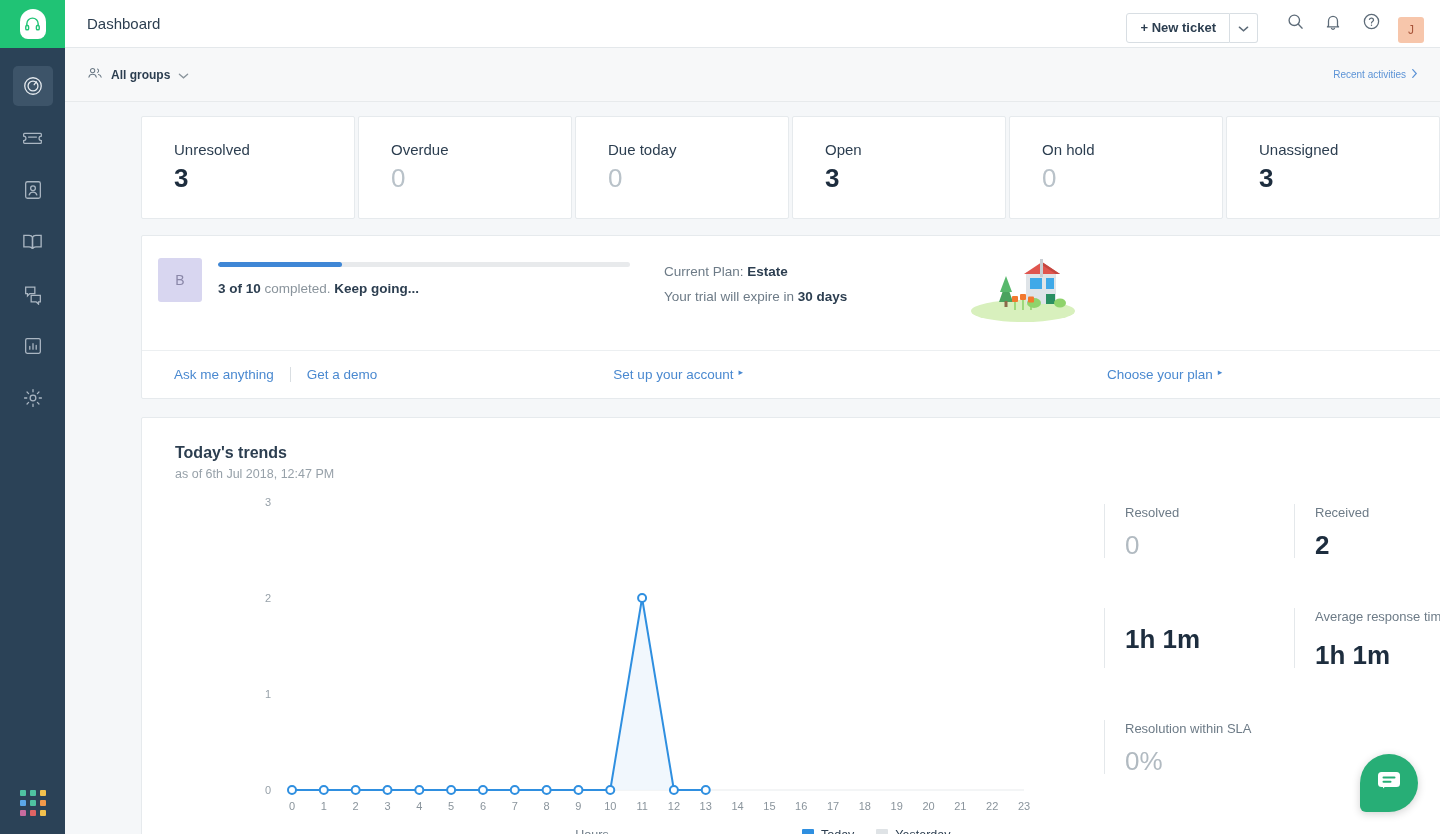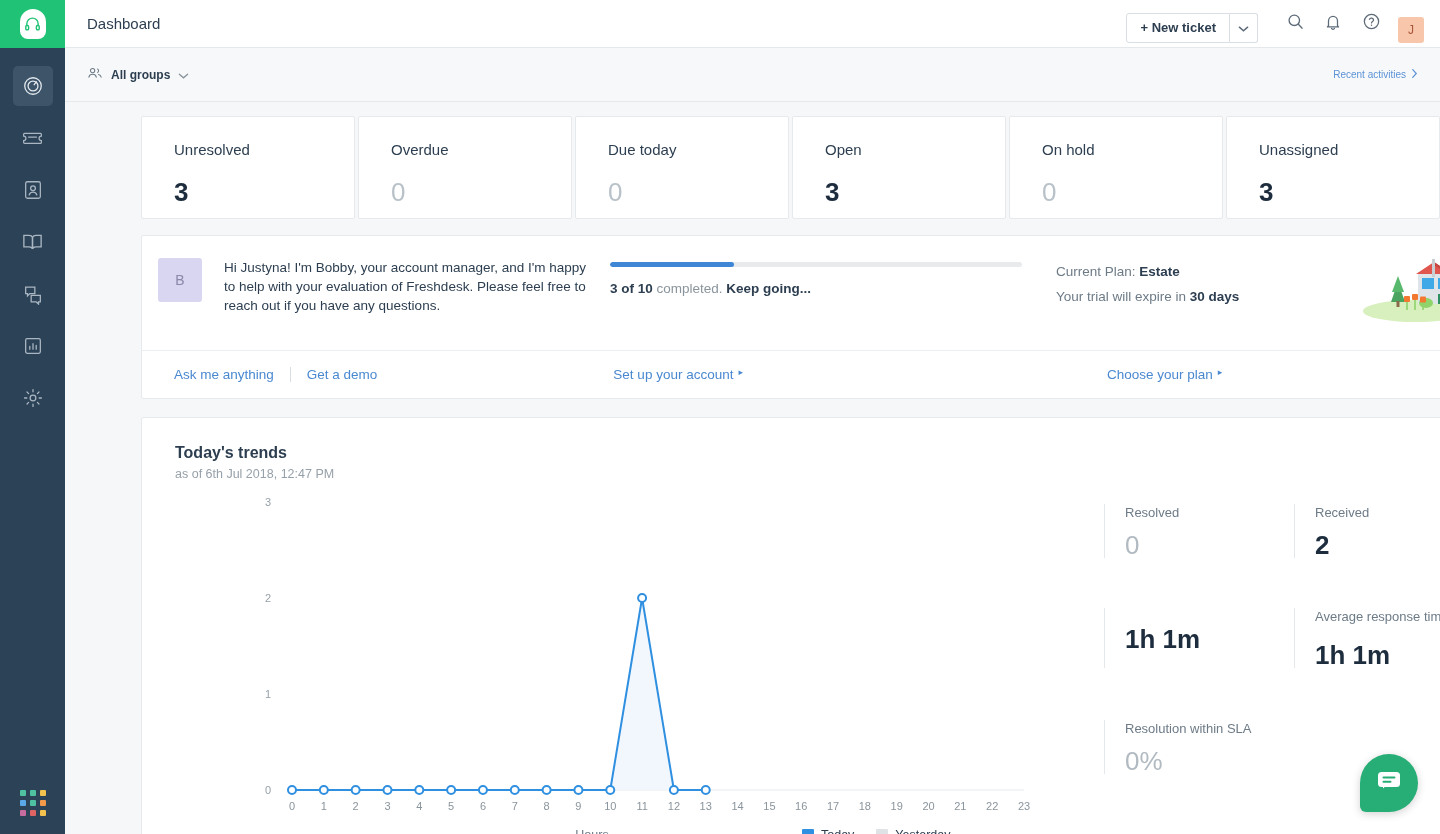--- a/index.html
+++ b/index.html
@@ -96,21 +96,21 @@
   
   .content { padding: 0; }
 
   
   .cards { display: flex; gap: 3px; padding: 14px 0 0 76px; }
   .card {
     width: 224px; height: 103px; background: #fff;
     border: 1px solid #e6eaed; border-radius: 2px;
     padding: 24px 0 0 32px; cursor: pointer;
   }
-  .card-label { font-size: 15px; color: #2c3e50; margin-bottom: 21px; }
+  .card-label { font-size: 15px; color: #2c3e50; margin-bottom: 7px; }
   .card-value { font-size: 26px; font-weight: 700; color: #1d2d3e; line-height: 1; }
   .card-value.zero { color: #b9c2c9; font-weight: 400; }
 
   
   .banner {
     margin: 16px 0 0 76px; background: #fff;
     border: 1px solid #e6eaed; border-radius: 2px;
     width: 1364px;
   }
   .banner-top { display: flex; align-items: flex-start; padding: 22px 0 26px 0; }
@@ -364,21 +364,20 @@
         </div>
         <div class="card">
           <div class="card-label">Unassigned</div>
           <div class="card-value">3</div>
         </div>
       </div>
 
       <div class="banner">
         <div class="banner-top">
           <div class="bobby-avatar">B</div>
-          <div class="bobby-msg">Hi Justyna! I'm Bobby, your account manager, and I'm happy to help with your evaluation of Freshdesk. Please feel free to reach out if you have any questions.</div>
 
           <div class="progress-block">
             <div class="progress-track">
               <div class="progress-fill" id="progress-fill" style="width: 30%;"></div>
             </div>
             <div class="progress-text">
               <b>3 of 10</b><span> completed. </span><span class="keep">Keep going...</span>
             </div>
           </div>
 

